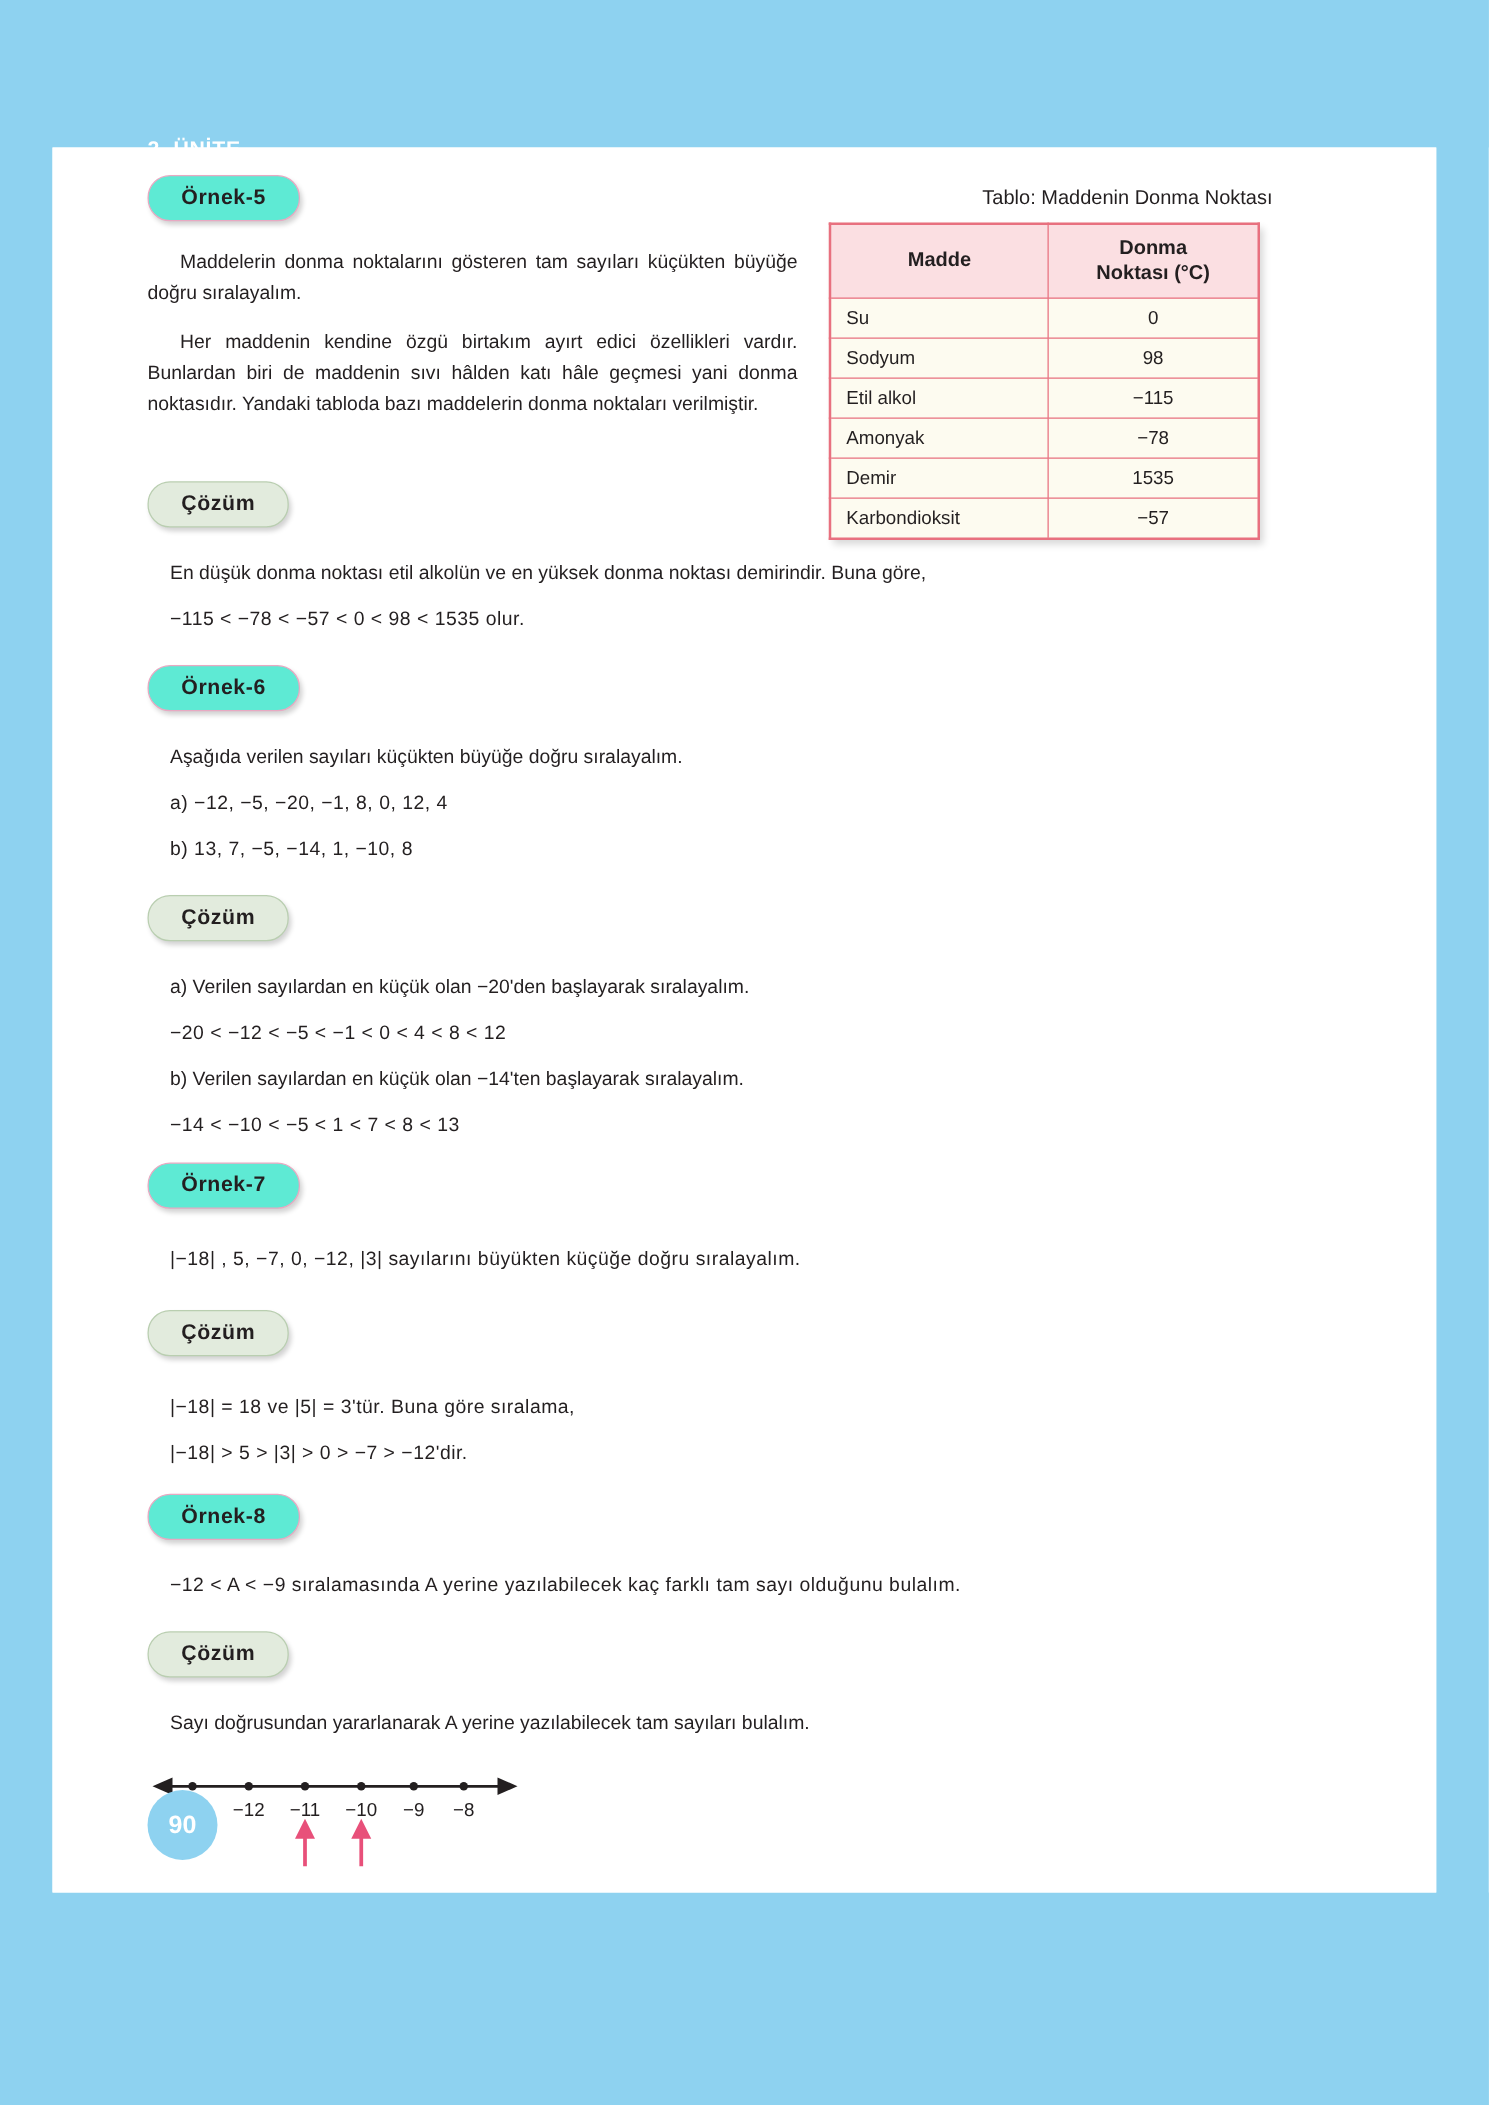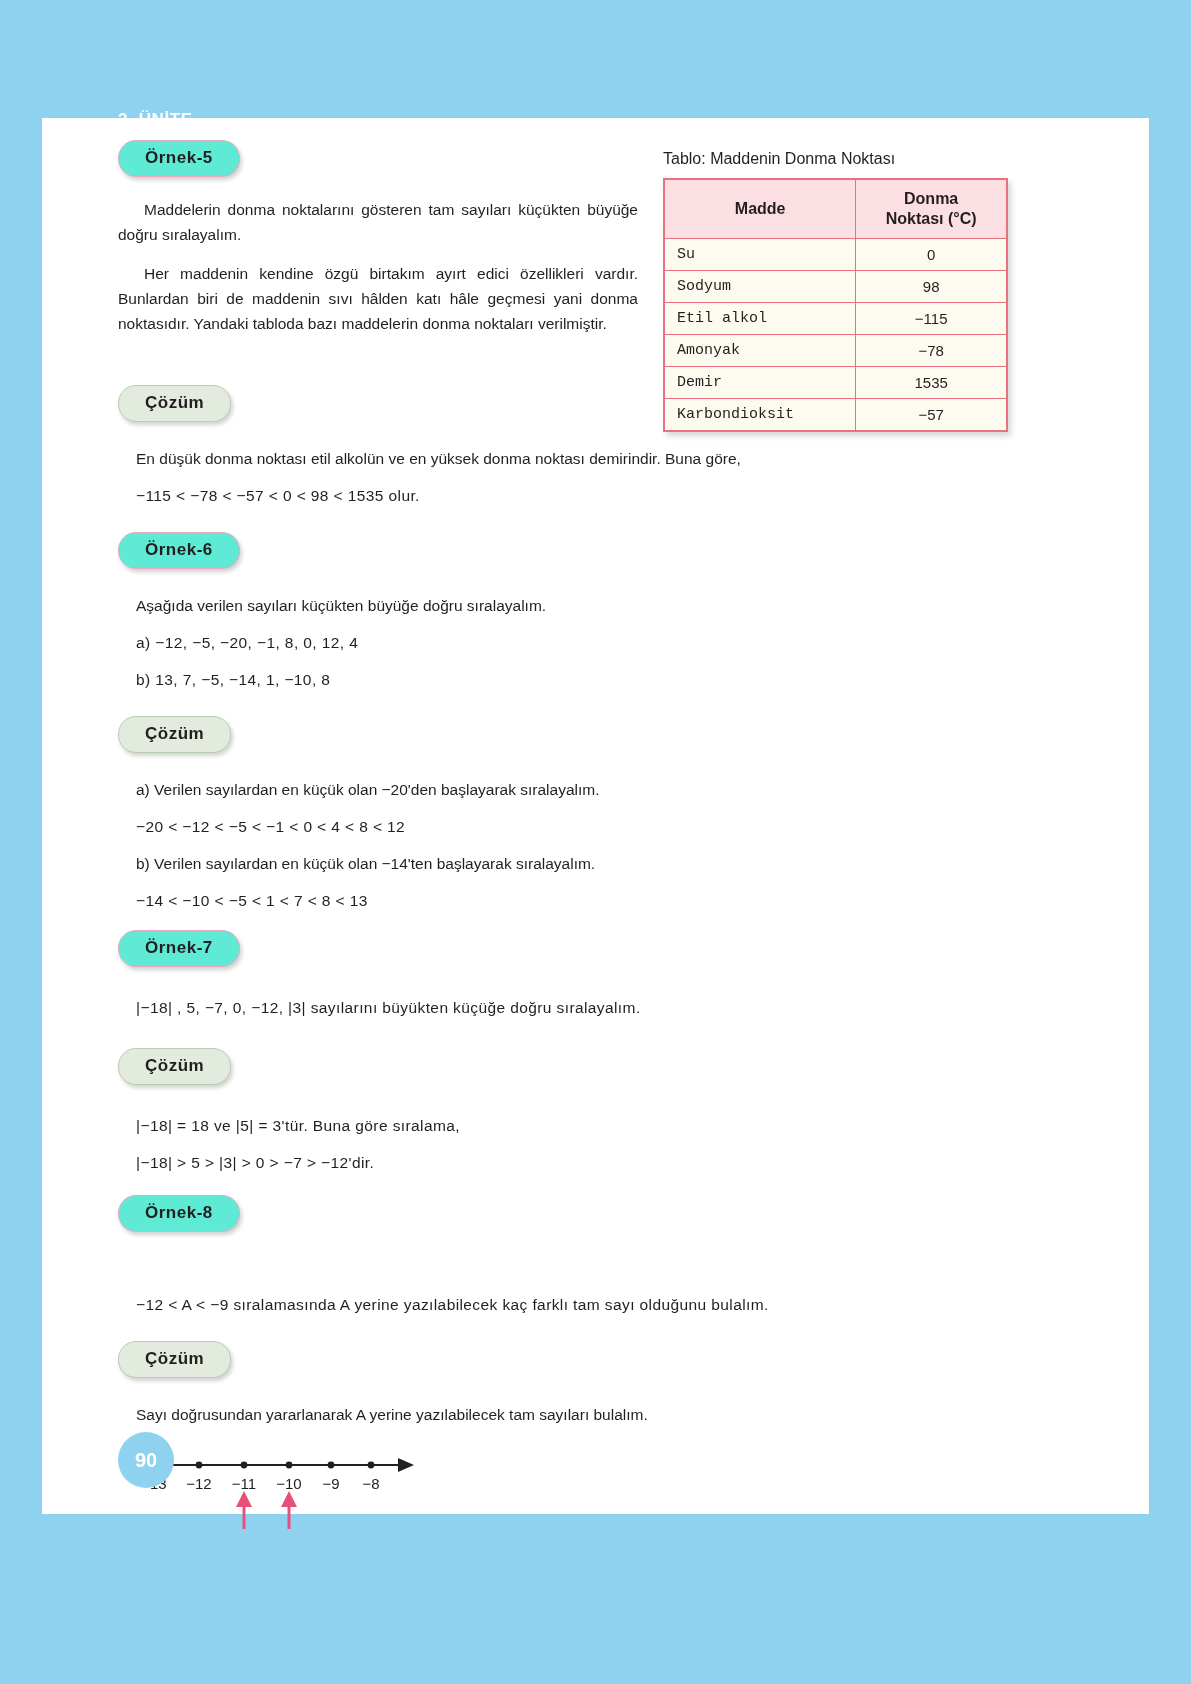--- a/index.html
+++ b/index.html
@@ -144,21 +144,21 @@
 
   
   .table-wrap {
     position: absolute;
     left: 545px;
     top: 10px;
     width: 355px;
   }
   .table-caption {
     font-size: 16px;
-    text-align: left;
+    text-align: right;
     margin-bottom: 10px;
     color: #231f20;
   }
   .freeze-table {
     border-collapse: collapse;
     width: 345px;
     background: #fdfbf0;
     border: 2px solid #e8707f;
     box-shadow: 3px 4px 6px rgba(0,0,0,0.16);
   }
@@ -169,21 +169,21 @@
     font-size: 15px;
   }
   .freeze-table thead th {
     background: #fbdfe2;
     font-weight: bold;
     text-align: center;
     font-size: 16px;
     padding: 9px 10px;
     line-height: 1.25;
   }
-  .freeze-table td.mat { text-align: left; font-family: Liberation Mono, monospace; }
+  .freeze-table td.mat { text-align: left; }
   .freeze-table td.val { text-align: center; }
 
   
   .numberline-row {
     position: relative;
     display: flex;
     align-items: flex-start;
     gap: 40px;
   }
   .numberline {
@@ -344,21 +344,21 @@
       </div>
     </div>
 
     <div class="spacer-20"></div>
 
     <div>
       <div class="badge badge-ornek">Örnek-8</div>
 
       <div class="spacer-24"></div>
 
-      <div style="padding-left:18px;margin-top:36px;">
+      <div style="padding-left:18px;">
         <p class="line math">−12 &lt; A &lt; −9 sıralamasında A yerine yazılabilecek kaç farklı tam sayı olduğunu bulalım.</p>
       </div>
 
       <div class="spacer-24"></div>
 
       <div class="badge badge-cozum">Çözüm</div>
 
       <div class="spacer-24"></div>
 
       <div style="padding-left:18px;">

